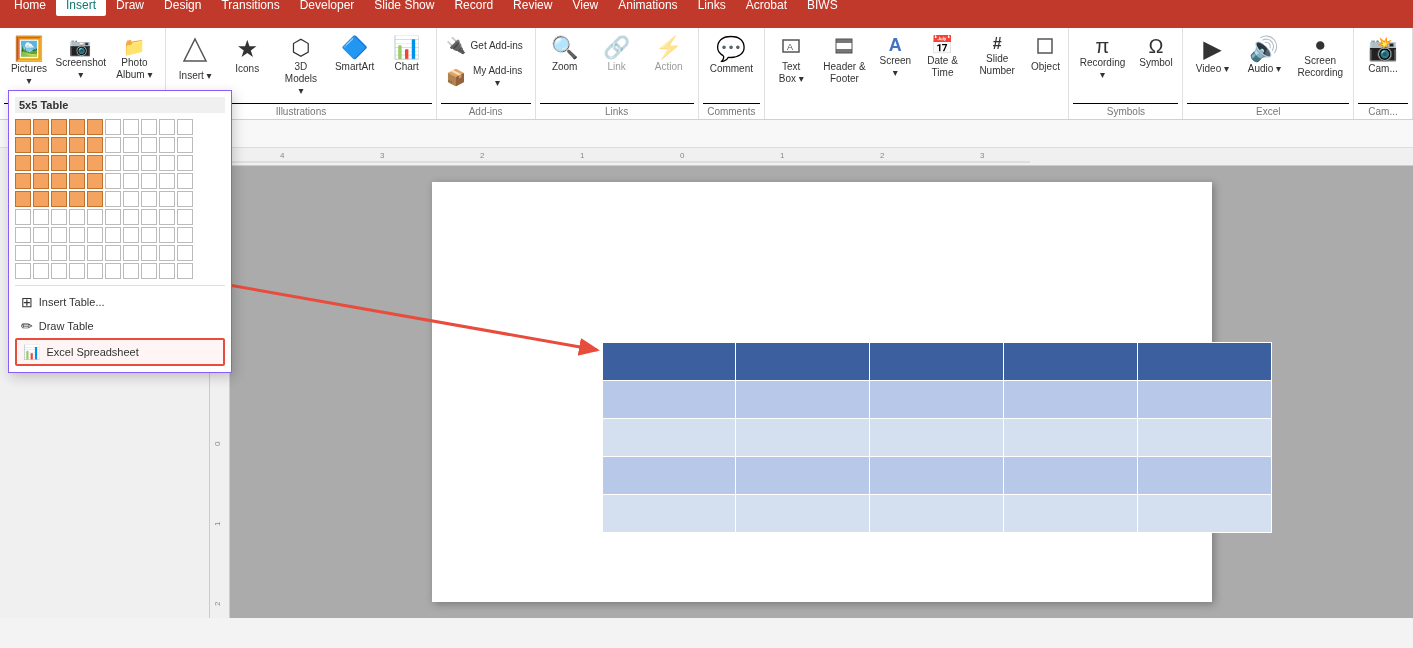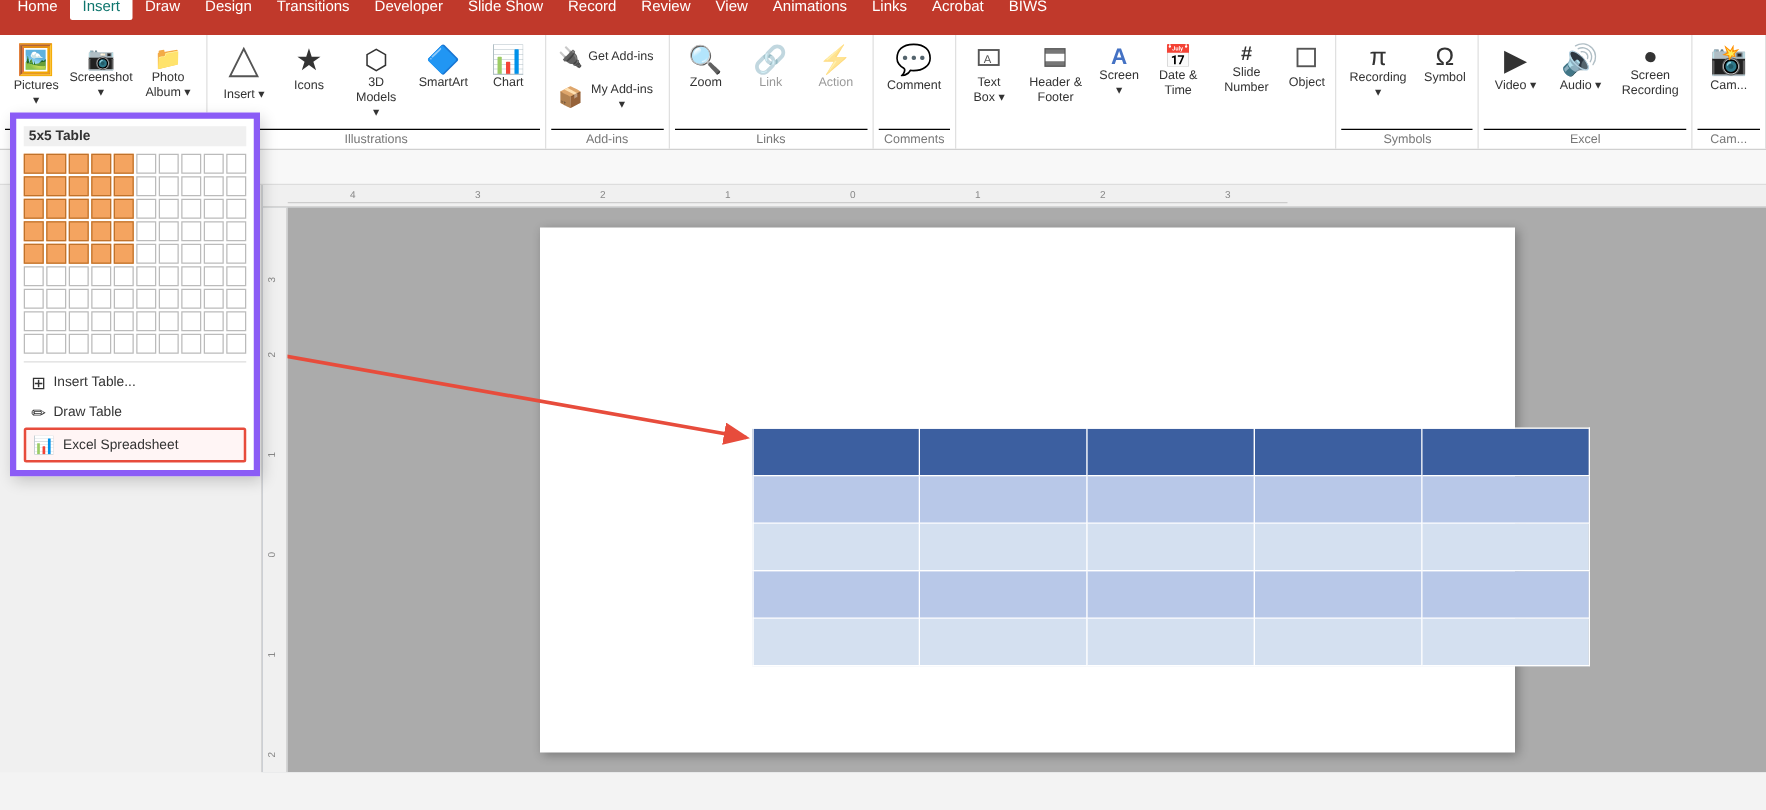--- a/index.html
+++ b/index.html
@@ -83,25 +83,25 @@
       position: relative;
       box-shadow: 2px 2px 8px rgba(0,0,0,0.3);
     }
 
     
     .table-popup {
       position: absolute;
       top: 90px;
       left: 8px;
       background: white;
-      border: 5px solid #8b5cf6;
+      border: 1px solid #8b5cf6;
       box-shadow: 2px 4px 12px rgba(0,0,0,0.2);
       z-index: 100;
       padding: 6px;
-      width: 200px;
+      width: 224px;
     }
     .table-popup-title {
       font-size: 11px;
       font-weight: bold;
       margin-bottom: 6px;
       color: #333;
       padding: 2px 4px;
       background: #f0f0f0;
     }
     .table-grid {

